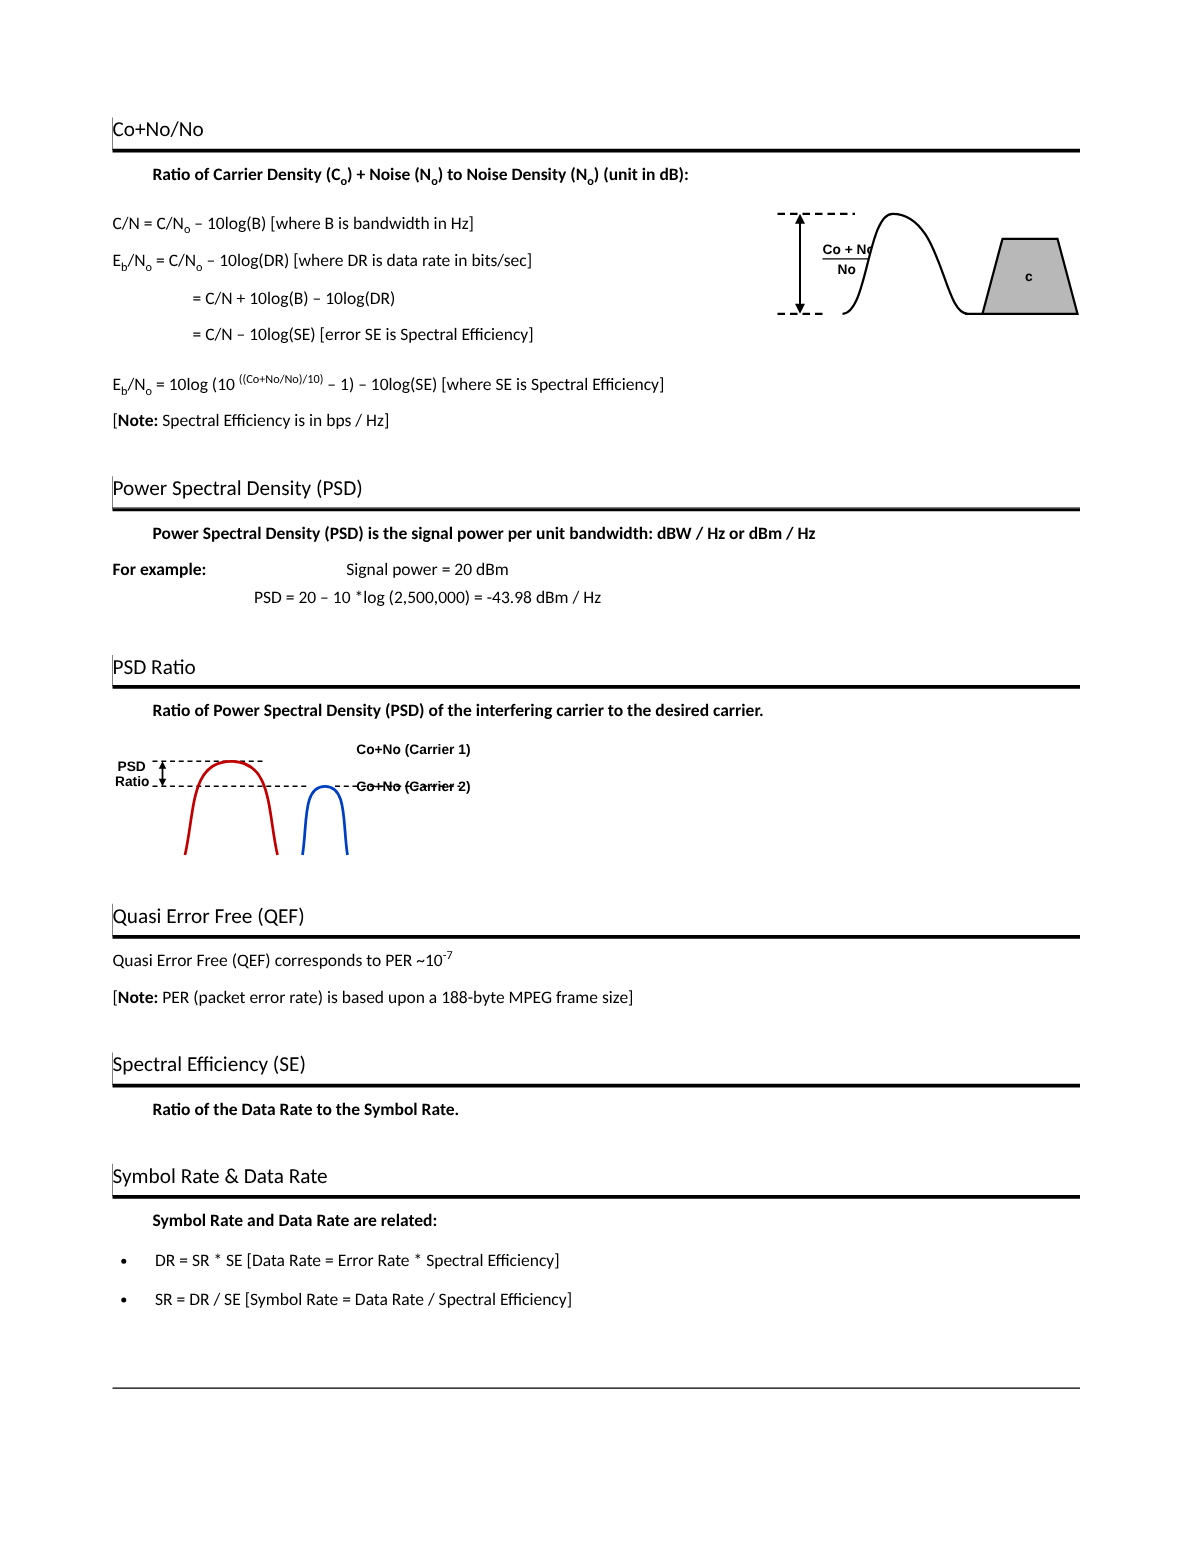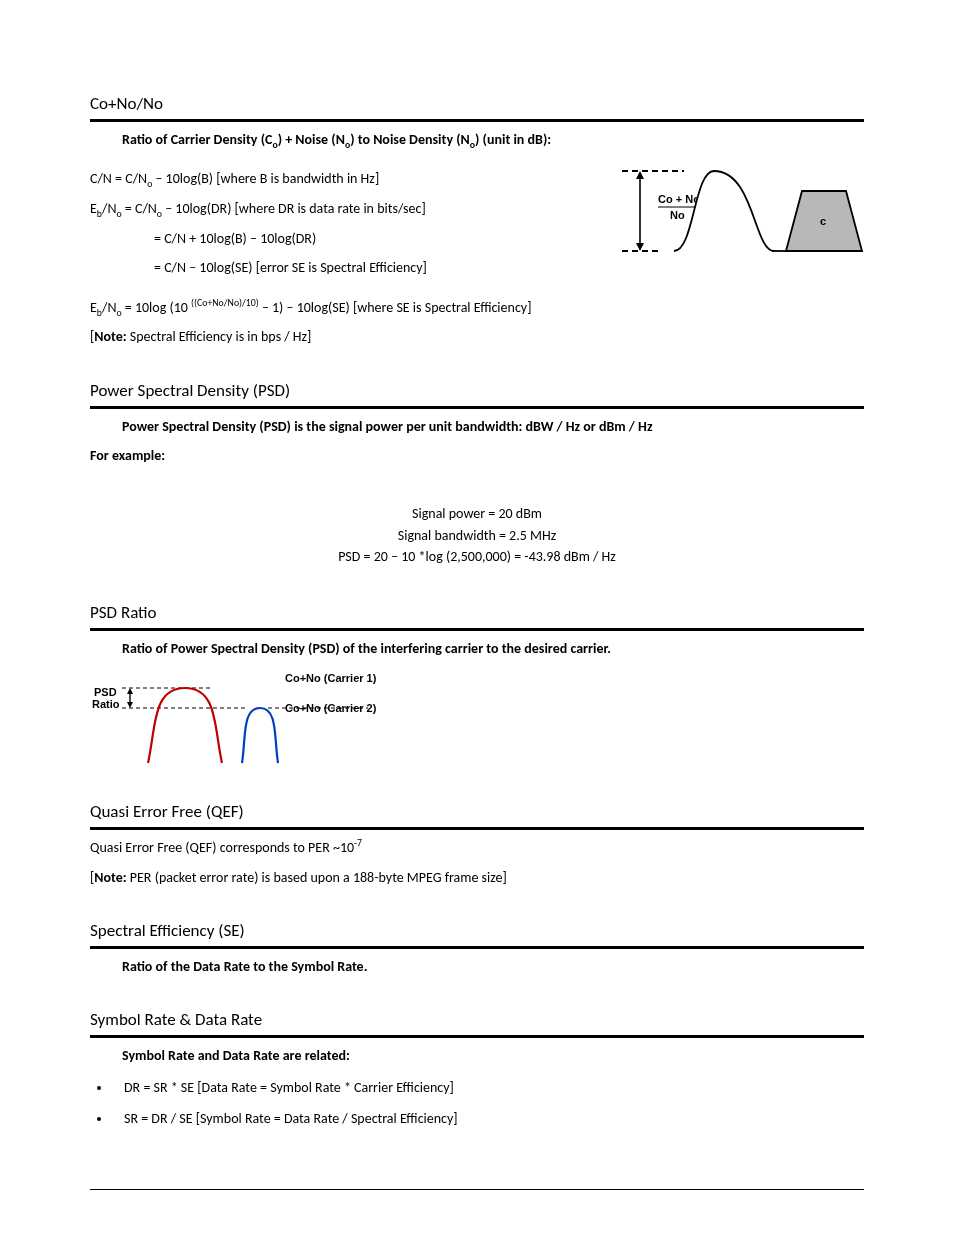--- a/index.html
+++ b/index.html
@@ -25,21 +25,21 @@
     padding-bottom: 3px;
     margin-bottom: 4px;
   }
   p { margin: 10px 0; }
   .bold { font-weight: bold; padding-left: 32px; }
   .indent1 { margin-left: 64px; }
   sub, sup { font-size: 0.7em; line-height: 0; }
   .row-flex { display: flex; gap: 20px; align-items: flex-start; }
   .col-text { flex: 1 1 auto; }
   .col-fig  { flex: 0 0 auto; }
-  .example-row { display: flex; gap: 38px; margin: 10px 0; flex-direction: column; }
+  .example-row { display: flex; gap: 38px; margin: 10px 0; }
   .example-row .lbl { font-weight: bold; white-space: nowrap; }
   .example-row .vals div { margin-bottom: 2px; text-align: center; }
   ul.bullets { margin: 8px 0 8px 22px; padding: 0; }
   ul.bullets li { margin: 12px 0; padding-left: 12px; }
   hr.footer-rule {
     margin-top: 60px;
     border: none;
     border-top: 1px solid #000;
   }
   svg { display: block; }
@@ -91,21 +91,20 @@
 <p>E<sub>b</sub>/N<sub>o</sub> = 10log (10 <sup>((Co+No/No)/10)</sup> – 1) – 10log(SE) [where SE is Spectral Efficiency]</p>
 <p>[<b>Note:</b> Spectral Efficiency is in bps / Hz]</p>
 
 <h2 class="dbl">Power Spectral Density (PSD)</h2>
 <p class="bold">Power Spectral Density (PSD) is the signal power per unit bandwidth: dBW / Hz or dBm / Hz</p>
 
 <div class="example-row">
   <div class="lbl">For example:</div>
   <div class="vals">
     <div>Signal power = 20 dBm</div>
-    <div>Signal bandwidth = 2.5 MHz</div>
     <div>PSD = 20 – 10 *log (2,500,000) = -43.98 dBm / Hz</div>
   </div>
 </div>
 
 <h2 class="dbl">PSD Ratio</h2>
 <p class="bold">Ratio of Power Spectral Density (PSD) of the interfering carrier to the desired carrier.</p>
 
 <div class="row-flex">
   <div class="col-fig">
     <svg width="310" height="100">
@@ -133,17 +132,17 @@
 <h2 class="dbl">Quasi Error Free (QEF)</h2>
 <p>Quasi Error Free (QEF) corresponds to PER ~10<sup>-7</sup></p>
 <p>[<b>Note:</b> PER (packet error rate) is based upon a 188-byte MPEG frame size]</p>
 
 <h2 class="dbl">Spectral Efficiency (SE)</h2>
 <p class="bold">Ratio of the Data Rate to the Symbol Rate.</p>
 
 <h2 class="dbl">Symbol Rate &amp; Data Rate</h2>
 <p class="bold">Symbol Rate and Data Rate are related:</p>
 <ul class="bullets">
-  <li>DR = SR * SE [Data Rate = Symbol Rate * Carrier Efficiency]</li>
+  <li>DR = SR * SE [Data Rate = Error Rate * Spectral Efficiency]</li>
   <li>SR = DR / SE [Symbol Rate = Data Rate / Spectral Efficiency]</li>
 </ul>
 
 <hr class="footer-rule">
 
 </body></html>

